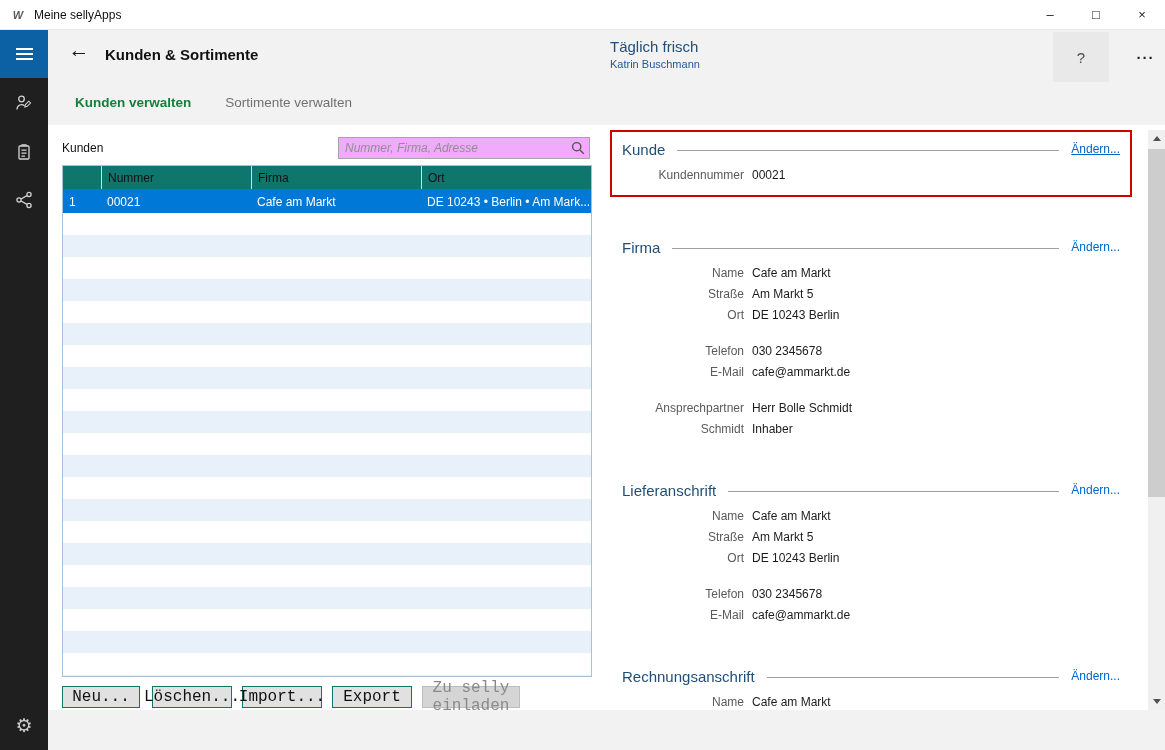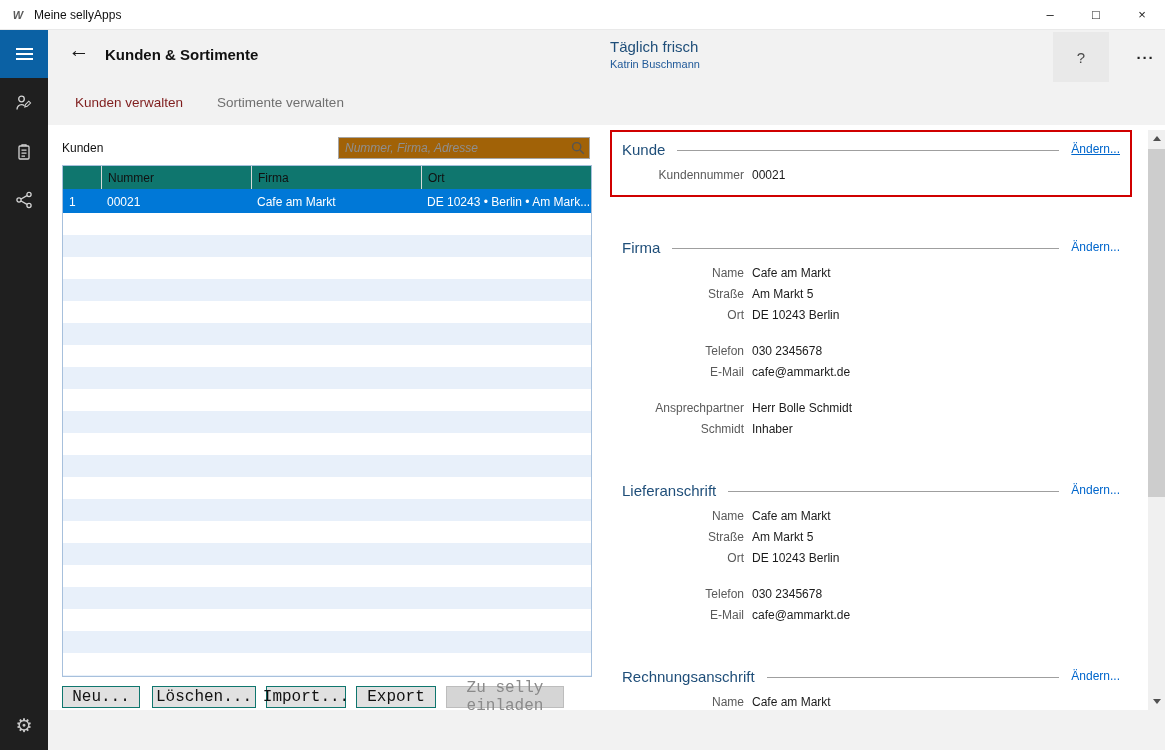--- a/index.html
+++ b/index.html
@@ -25,49 +25,49 @@
   #header { position:absolute; left:48px; top:30px; width:1117px; height:95px; background:#f2f2f2; }
   .back-arrow { position:absolute; left:16px; top:8px; font-size:21px; color:#1b1b1b; width:30px; text-align:center; }
   .page-title { position:absolute; left:57px; top:16px; font-size:15px; font-weight:bold; color:#111; }
   .brand-block { position:absolute; left:562px; top:8px; }
   .brand-name { font-size:15px; color:#1f4e79; }
   .brand-user { font-size:11px; color:#215a99; margin-top:3px; }
   .help-btn { position:absolute; left:1005px; top:2px; width:56px; height:50px; background:#e9e9e9; display:flex; align-items:center; justify-content:center; font-size:15px; color:#4a4a4a; }
   .more-btn { position:absolute; left:1078px; top:2px; width:39px; height:50px; display:flex; align-items:center; justify-content:center; font-size:15px; font-weight:bold; letter-spacing:1px; color:#222; }
   .tabs { position:absolute; left:27px; top:65px; display:flex; gap:34px; }
   .tab { font-size:13.5px; color:#707070; padding-bottom:6px; }
-  .tab.active { color:#7f1d1d; font-weight:normal; }
+  .tab.active { color:#15803d; font-weight:bold; }
 
   
   #content { position:absolute; left:48px; top:125px; width:1117px; height:585px; background:#ffffff; }
   #footer { position:absolute; left:48px; top:710px; width:1117px; height:40px; background:#f2f2f2; }
 
   
   .list-label { position:absolute; left:14px; top:16px; font-size:12px; color:#111; }
   .search-wrap { position:absolute; left:290px; top:12px; width:252px; height:22px; }
-  .search-wrap input { width:100%; height:100%; border:1px solid #a5a5a5; background:#a16207; padding:0 24px 0 6px; font-family:"Liberation Sans", sans-serif; font-size:12px; color:#222; }
+  .search-wrap input { width:100%; height:100%; border:1px solid #a5a5a5; background:#f0abfc; padding:0 24px 0 6px; font-family:"Liberation Sans", sans-serif; font-size:12px; color:#222; }
   .search-wrap input::placeholder { font-style:italic; color:#8f8f8f; }
   .search-wrap svg { position:absolute; right:5px; top:4px; stroke:#555; fill:none; stroke-width:1.4; }
 
   .ctable { position:absolute; left:14px; top:40px; width:530px; height:512px; border:1px solid #a7c0dc; background:#fff; }
   .thead { display:flex; height:25px; border-bottom:2px solid #0078d7; background:#0f766e; }
   .th { display:flex; align-items:center; padding-left:6px; font-size:12px; color:#111; border-left:1px solid #d9d9d9; }
   .th:first-child { border-left:none; }
   .col-idx { width:38px; } .col-num { width:150px; } .col-firma { width:170px; } .col-ort { width:170px; }
   .trow.selected { display:flex; height:22px; background:#0078d7; color:#fff; align-items:center; }
   .trow.selected .td { padding-left:6px; overflow:hidden; white-space:nowrap; }
   .stripes { height:463px; background:repeating-linear-gradient(to bottom, #ffffff 0 22px, #e8f0fa 22px 44px); }
 
   .list-buttons { position:absolute; left:14px; top:561px; display:flex; }
   .btn { height:22px; background:#e1e1e1; border:1px solid #0f766e; font-family:Liberation Mono, monospace; font-size:16px; color:#111; display:flex; align-items:center; justify-content:center; }
   .btn-neu { width:78px; margin-right:12px; }
-  .btn-loeschen { width:104px; margin-right:10px; }
+  .btn-loeschen { width:80px; margin-right:10px; }
   .btn-import { width:80px; margin-right:10px;text-align:right; }
   .btn-export { width:80px; margin-right:10px; }
-  .btn-einladen { width:118px; background:#d5d5d5; border-color:#bdbdbd; color:#8a8a8a; }
+  .btn-einladen { width:98px; background:#d5d5d5; border-color:#bdbdbd; color:#8a8a8a; }
 
   
   .detail { position:absolute; left:562px; top:5px; width:522px; height:580px; overflow:hidden; }
   .kunde-box { border:2px solid #d00000; padding:5px 10px 9px 10px; }
   .section { margin-top:38px; padding:0 12px; }
   .sec-head { display:flex; align-items:center; height:24px; }
   .sec-title { font-size:15px; color:#1f4e79; white-space:nowrap; }
   .sec-rule { flex:1; border-top:1px solid #9f9f9f; margin:0 12px; position:relative; top:1px; }
   .sec-change { font-size:12px; color:#0066cc; white-space:nowrap; text-decoration:none; }
   .sec-change.underlined { text-decoration:underline; }

